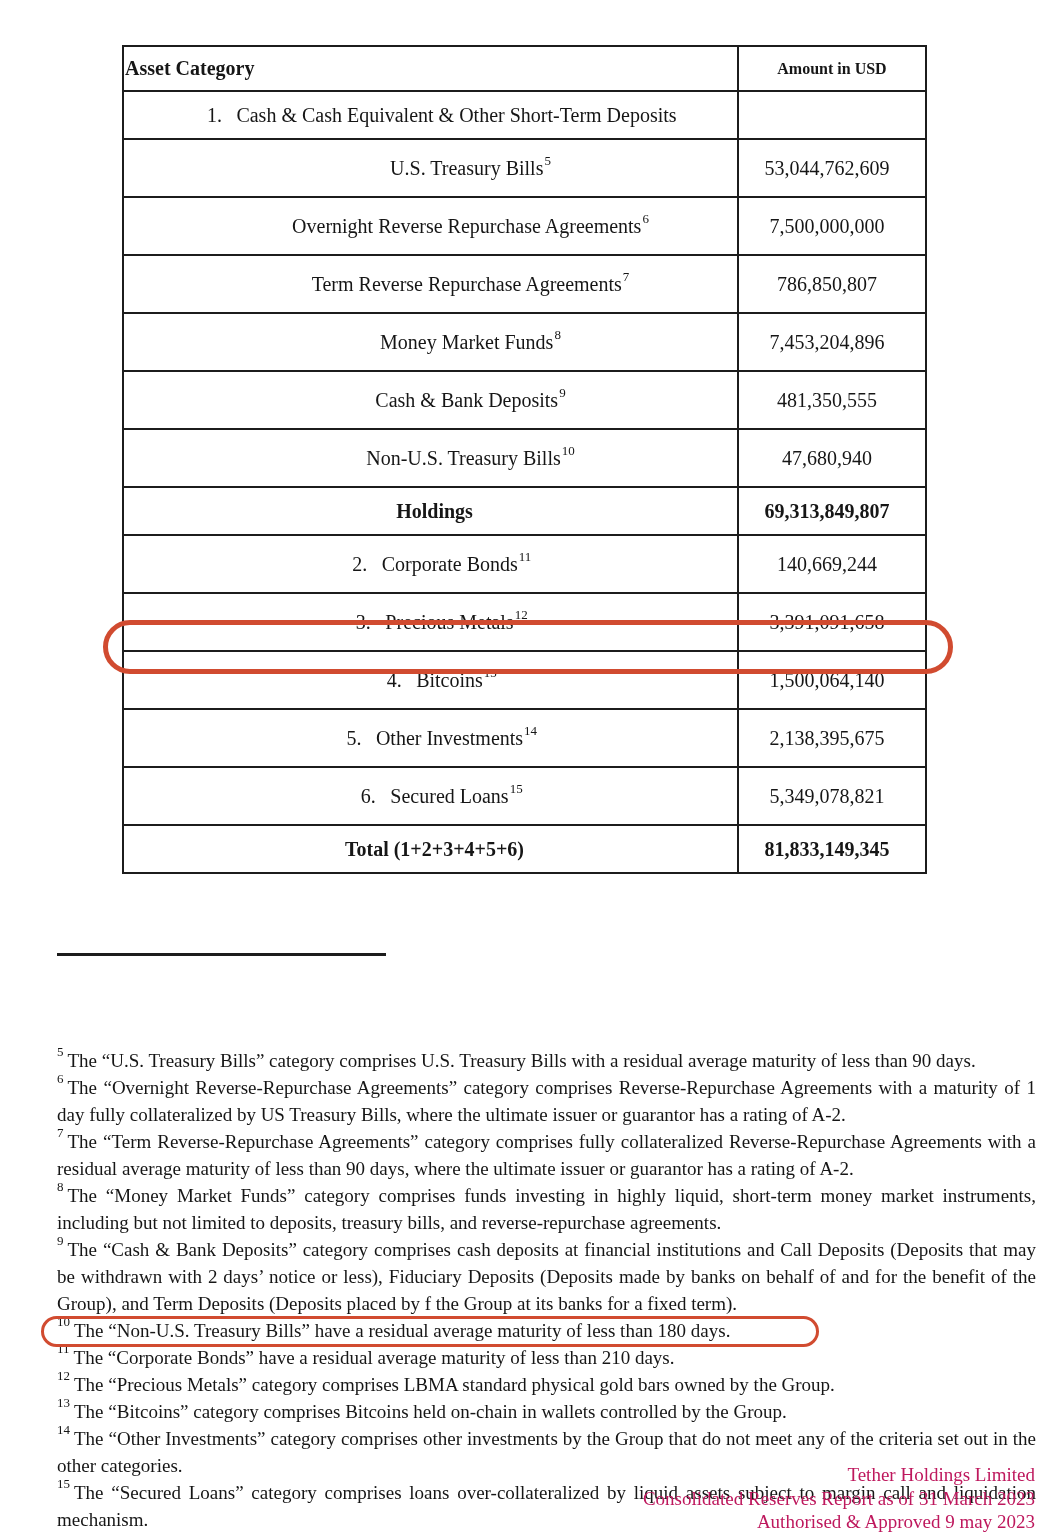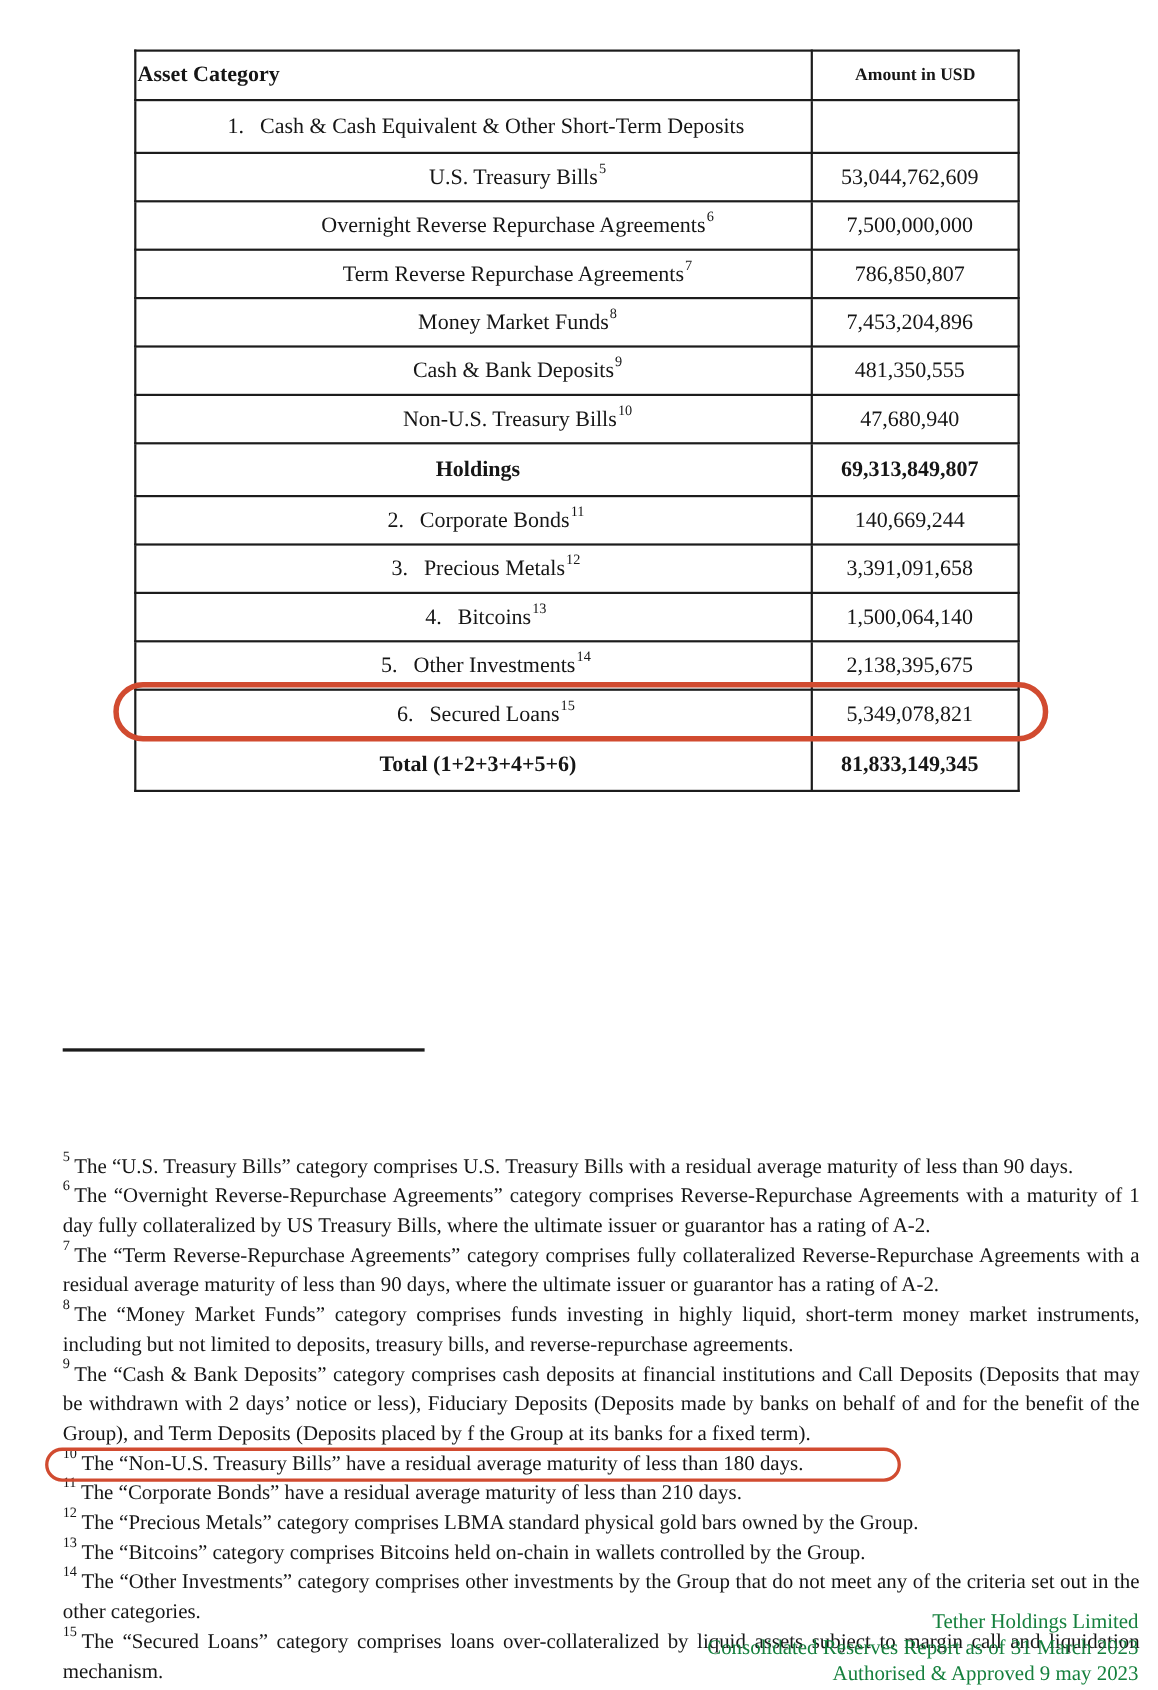--- a/index.html
+++ b/index.html
@@ -28,21 +28,21 @@
     color: #161616;
   }
   table.reserves col.c1 { width: 615px; }
   table.reserves col.c2 { width: 188px; }
   table.reserves th, table.reserves td {
     border: 2px solid #1c1c1c;
     vertical-align: middle;
   }
   tr.h-header  { height: 45px; }
   tr.h-sec1    { height: 48px; }
-  tr.h-std     { height: 44px; }
+  tr.h-std     { height: 58px; }
   tr.h-boldrow { height: 48px; }
   .th-label { text-align: left;  font-weight: bold; padding-left: 1px; font-size: 20px; }
   .th-amount{ text-align: center; font-weight: bold; font-size: 16px; }
   .td-label { text-align: center; padding-left: 8px; }
   .td-label .num { display: inline-block; width: 44px; }
   .td-label.sub { padding-left: 80px; }
   .td-label.boldlbl { font-weight: bold; }
   .td-amount { text-align: center; padding-right: 10px; }
   .td-amount.boldamt { font-weight: bold; }
   sup.fnref {
@@ -108,21 +108,21 @@
   }
 
   
   .doc-footer {
     position: absolute;
     right: 18px;
     top: 1463px;
     text-align: right;
     font-size: 19px;
     line-height: 23.5px;
-    color: #15803d;
+    color: #be185d;
   }
 </style>
 </head>
 <body>
 
 <div class="page">
 
   <div class="table-container">
     <table class="reserves">
       <colgroup>

